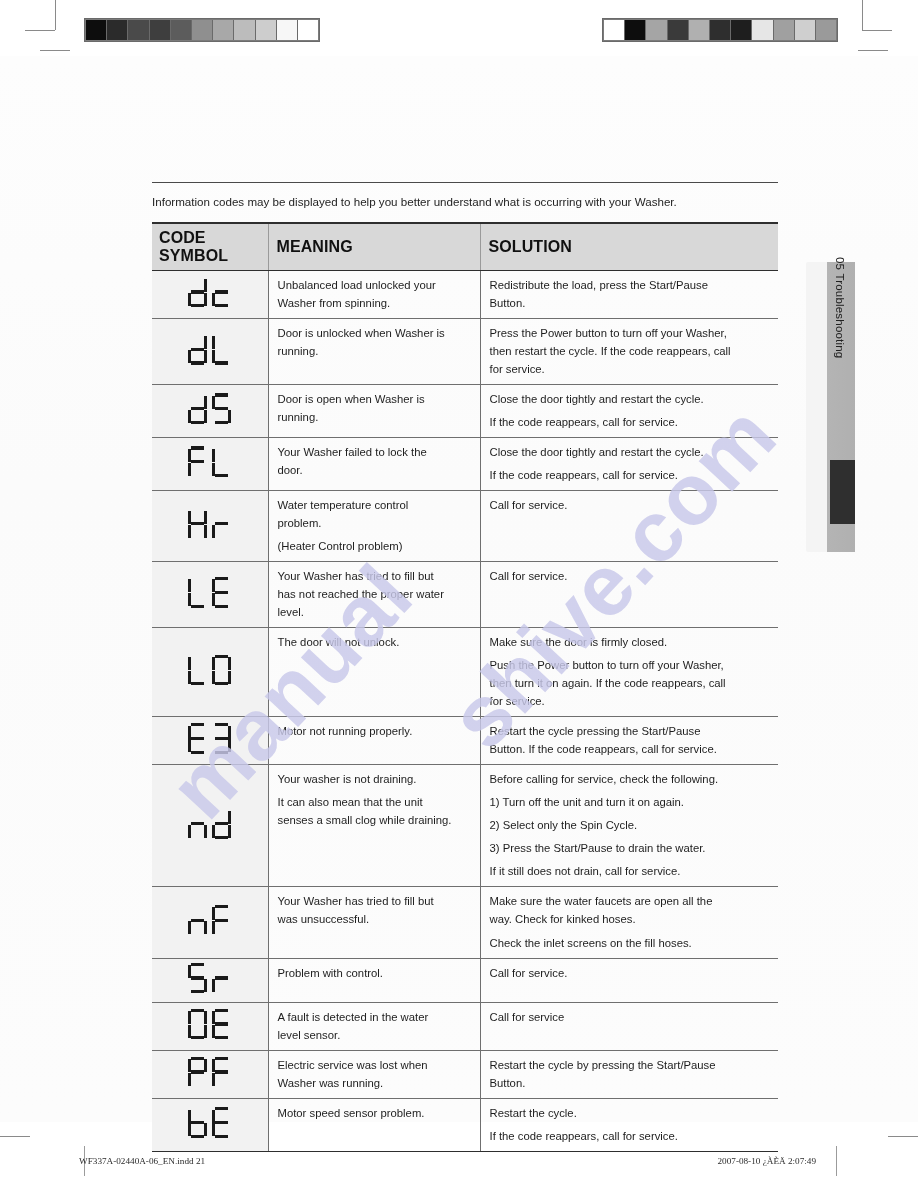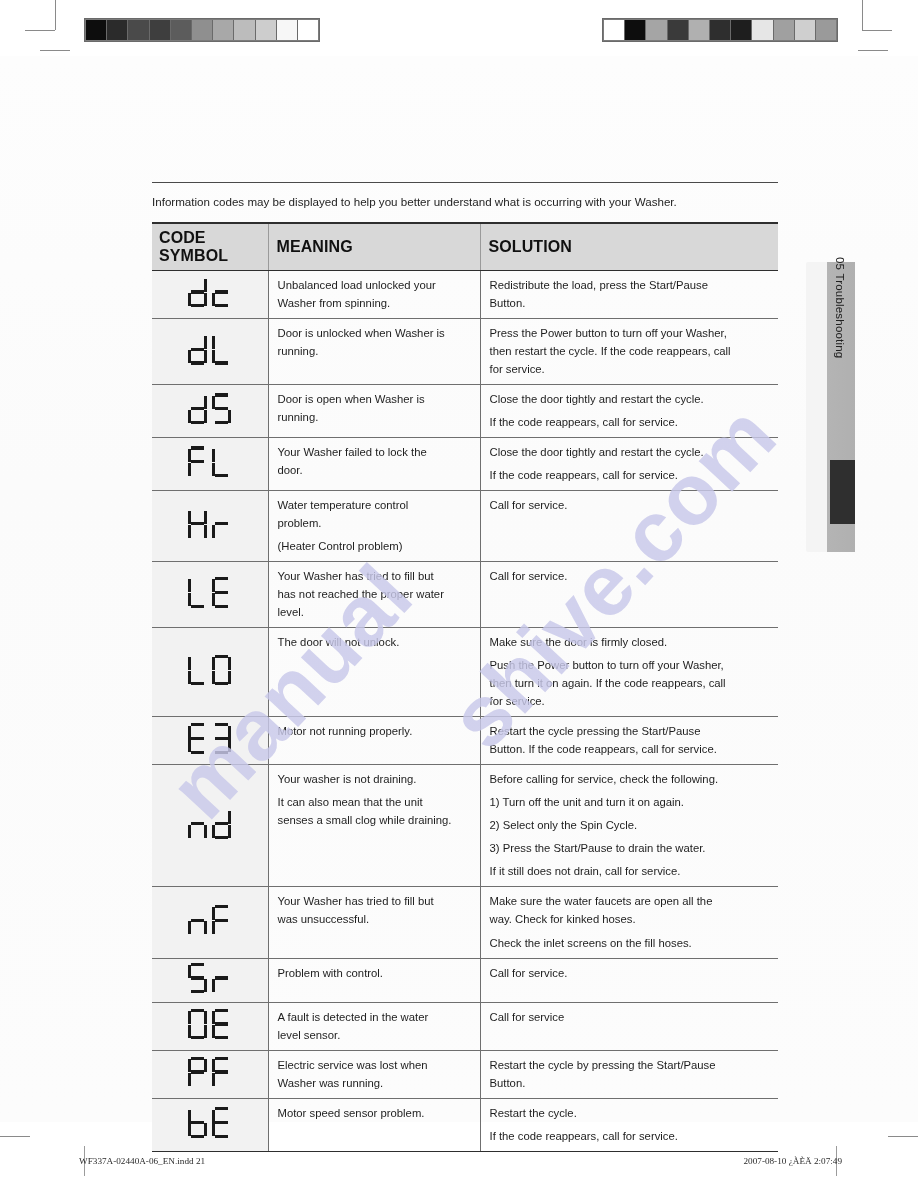--- a/index.html
+++ b/index.html
@@ -204,21 +204,21 @@
   #print-slug .slug-rule-r { left: 836px; }
   #print-slug .slug-text {
     position: absolute;
     top: 12px;
     font-family: "Liberation Serif", serif;
     font-size: 9.2px;
     color: #2b2b2b;
     white-space: nowrap;
   }
   #print-slug .slug-left  { left: 79px; }
-  #print-slug .slug-right { right: 76px; }
+  #print-slug .slug-right { right: 102px; }
 
   
   #watermark {
     position: absolute;
     left: 0; top: 0;
     width: 918px; height: 1188px;
     pointer-events: none;
     overflow: hidden;
   }
   #watermark .wm-text {

